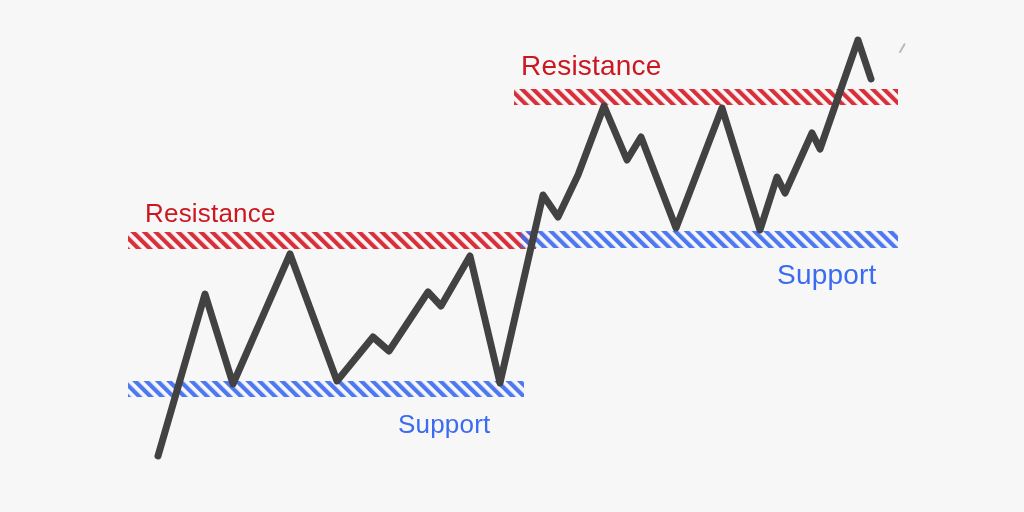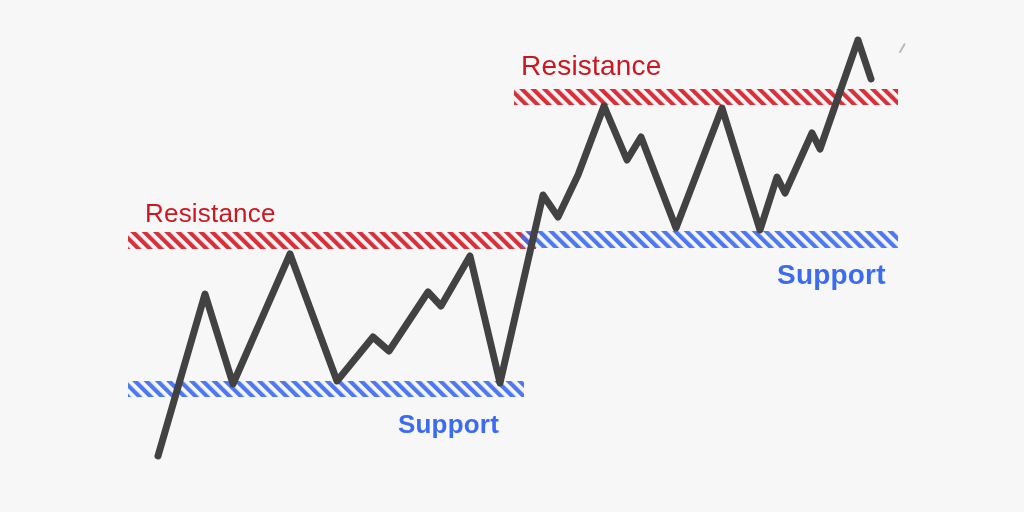--- a/index.html
+++ b/index.html
@@ -28,21 +28,21 @@
   }
   .zone-label {
     position: absolute;
     font-family: "Liberation Sans", sans-serif;
     font-weight: 400;
     white-space: nowrap;
     letter-spacing: 0.2px;
     user-select: none;
   }
   .zone-label.resistance { color: #cc1620; }
-  .zone-label.support    { color: #3b6bf0; font-weight: bold; }
+  .zone-label.support    { color: #3b6bf0; }
 
   #label-resistance-1 { left: 145px; top: 198px; font-size: 26px; }
   #label-support-1    { left: 398px; top: 409px; font-size: 26px; }
   #label-resistance-2 { left: 521px; top: 50px;  font-size: 28px; }
   #label-support-2    { left: 777px; top: 259px; font-size: 28px; }
 </style>
 </head>
 <body>
 
 <div id="stage" style="background: rgb(247, 247, 247);">

